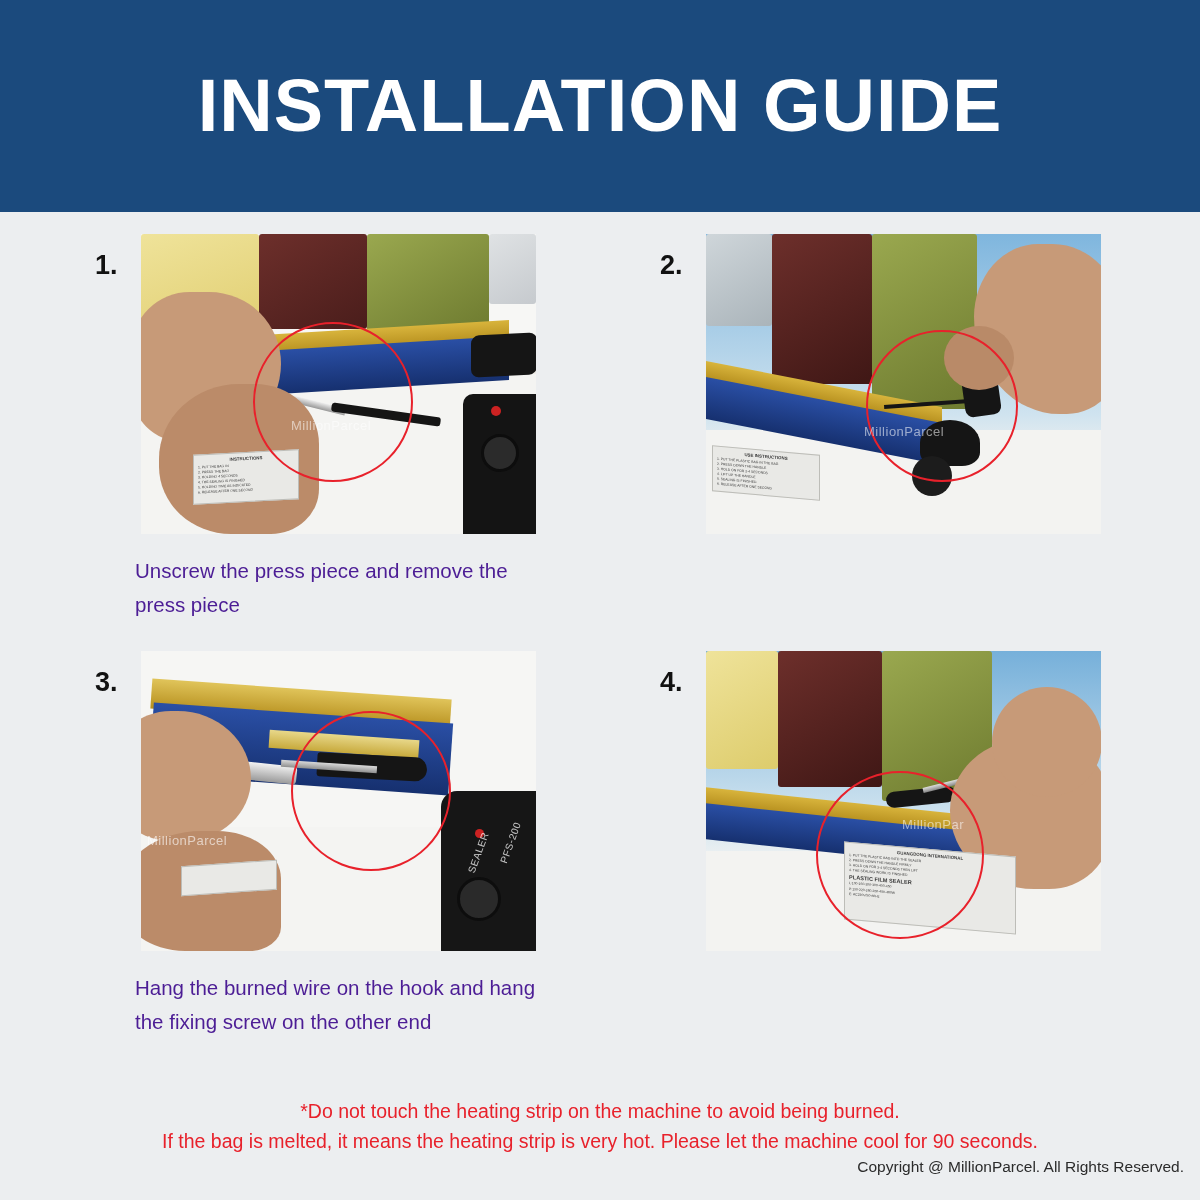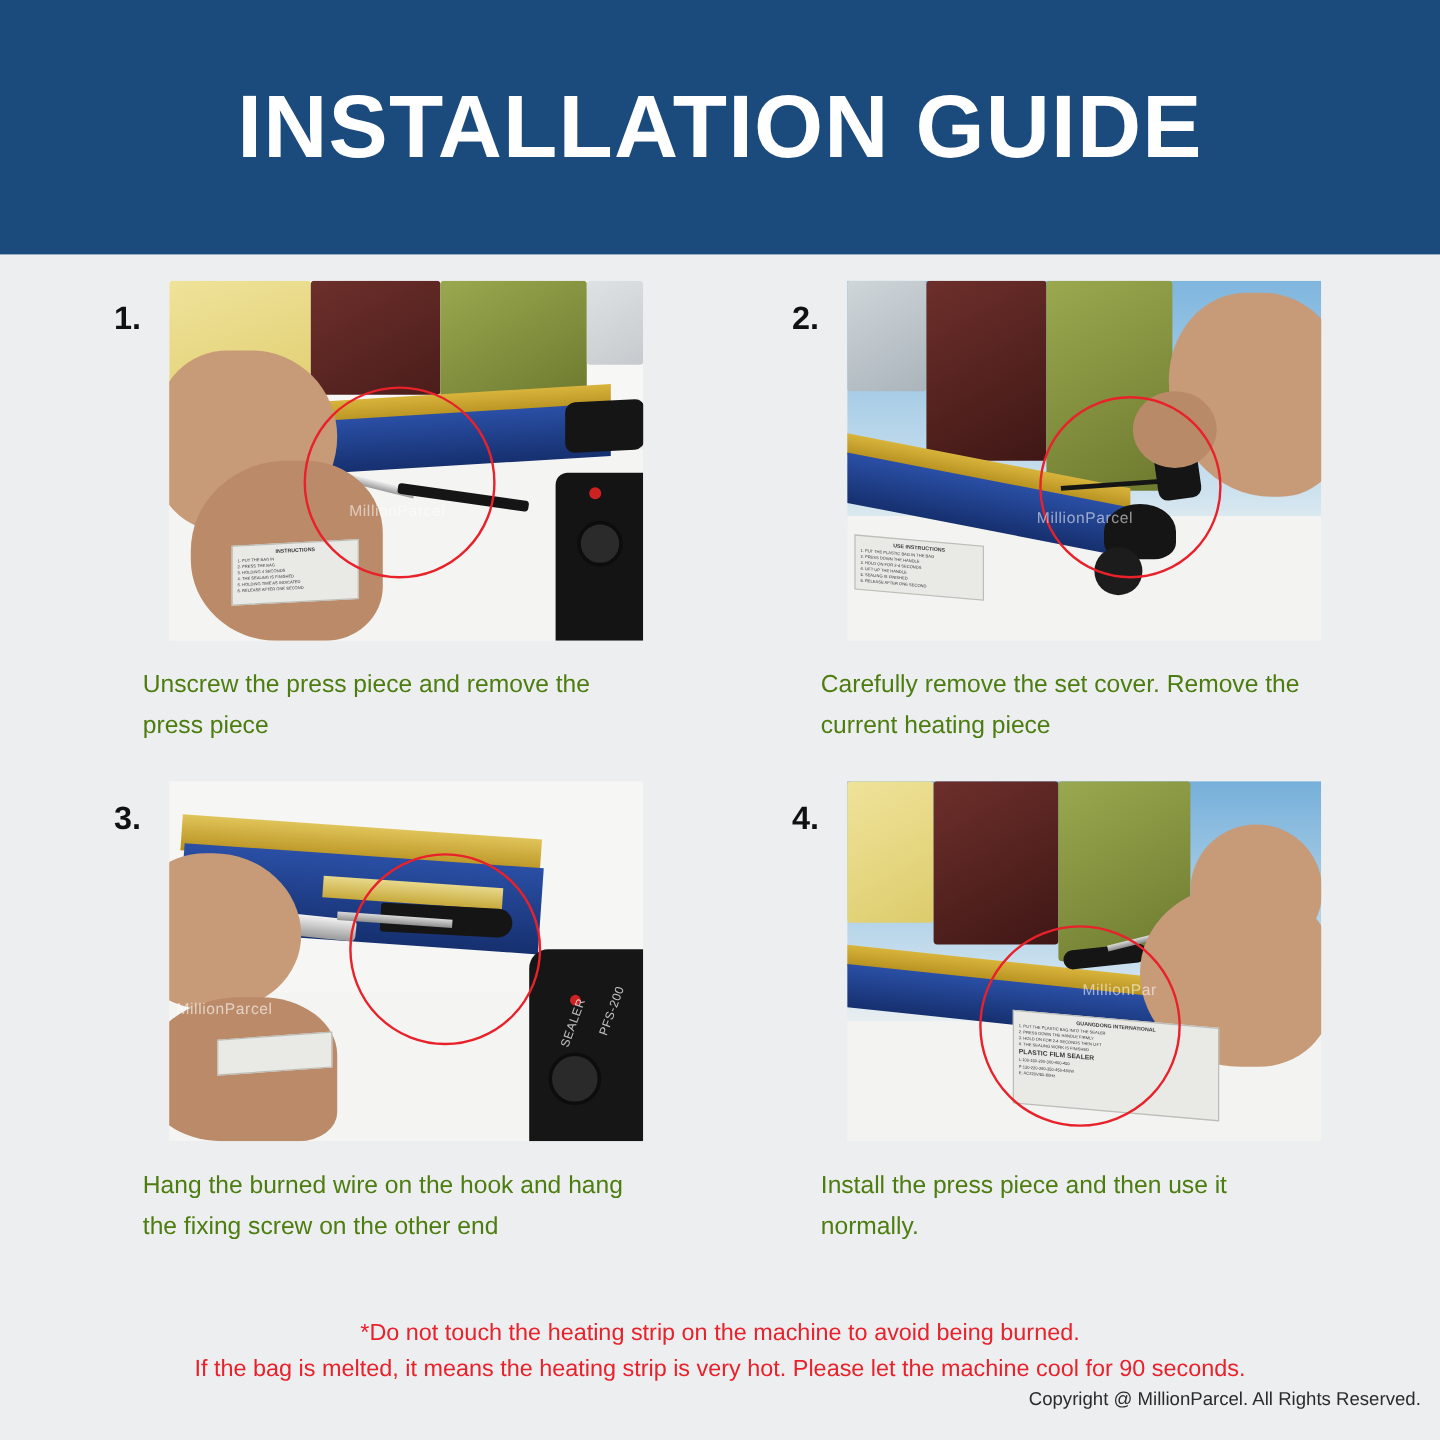--- a/index.html
+++ b/index.html
@@ -43,23 +43,23 @@
     flex: 0 0 46px;
   }
   .photo {
     width: 395px; height: 300px;
     position: relative;
     overflow: hidden;
     border: 0;
   }
   .step-caption {
     margin-top: 20px;
-    margin-left: 24px;
+    margin-left: 40px;
     font-size: 20.5px;
-    color: #4d7c0f;
+    color: #4c1d95;
     line-height: 1.68;
     max-width: 420px;
   }
 
   
   .ph-bg { position: absolute; inset: 0; }
   .circle-marker {
     position: absolute;
     border: 2.5px solid #e8212b;
     border-radius: 50%;
@@ -200,21 +200,20 @@
             <div>3. HOLD ON FOR 2-4 SECONDS</div>
             <div>4. LIFT UP THE HANDLE</div>
             <div>5. SEALING IS FINISHED</div>
             <div>6. RELEASE AFTER ONE SECOND</div>
           </div>
 
           <div class="circle-marker" style="left:160px;top:96px;width:152px;height:152px;"></div>
           <div class="wm" style="left:158px;top:190px;">MillionParcel</div>
         </div>
       </div>
-      <div class="step-caption">Carefully remove the set cover. Remove the current heating piece</div>
     </div>
 
     <div class="step" style="padding-top:28px;">
       <div class="step-head">
         <div class="step-num">3.</div>
         <div class="photo">
           <div class="ph-bg" style="background:#f6f6f4;"></div>
 
           <div class="gold-strip" style="left:10px;top:38px;width:300px;height:30px;transform:rotate(4deg);background:linear-gradient(#e0c45a,#b68f1e);"></div>
           <div class="blue-bar" style="left:10px;top:62px;width:300px;height:72px;transform:rotate(4deg);background:linear-gradient(#2a4fa5,#16306f);"></div>
@@ -276,21 +275,20 @@
             <div style="font-size:5.6px;font-weight:bold;">PLASTIC FILM SEALER</div>
             <div>L:100-150-200-300-400-450</div>
             <div>P:130-220-280-350-450-480W</div>
             <div>E: AC220V/50-60Hz</div>
           </div>
 
           <div class="circle-marker" style="left:110px;top:120px;width:168px;height:168px;"></div>
           <div class="wm" style="left:196px;top:166px;">MillionPar</div>
         </div>
       </div>
-      <div class="step-caption">Install the press piece and then use it normally.</div>
     </div>
 
   </div>
 
   <div class="warning">
     <div>*Do not touch the heating strip on the machine to avoid being burned.</div>
     <div>If the bag is melted, it means the heating strip is very hot. Please let the machine cool for 90 seconds.</div>
   </div>
 
   <div class="copyright">Copyright @ MillionParcel. All Rights Reserved.</div>

